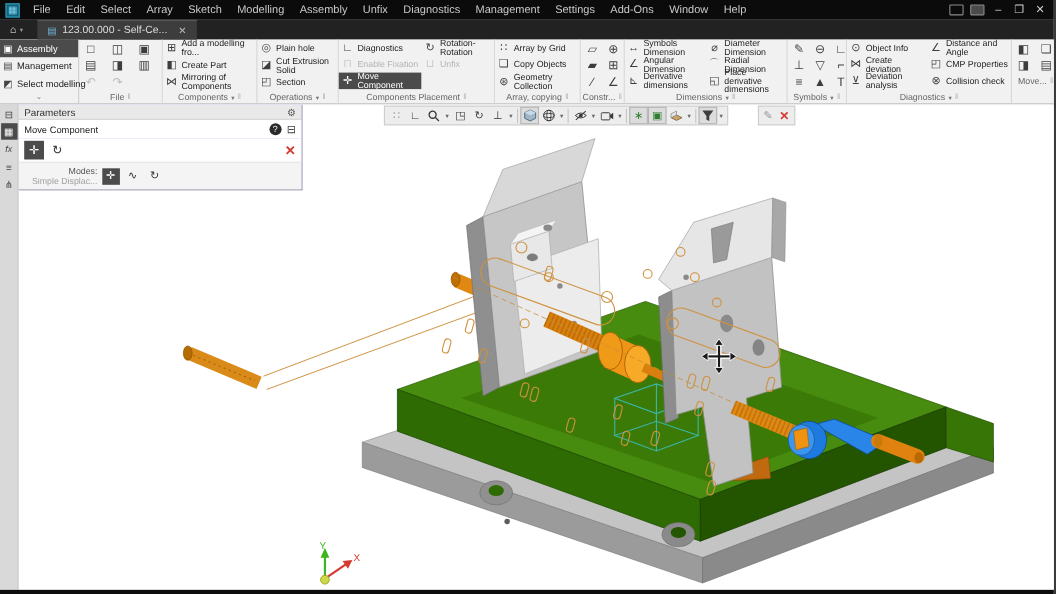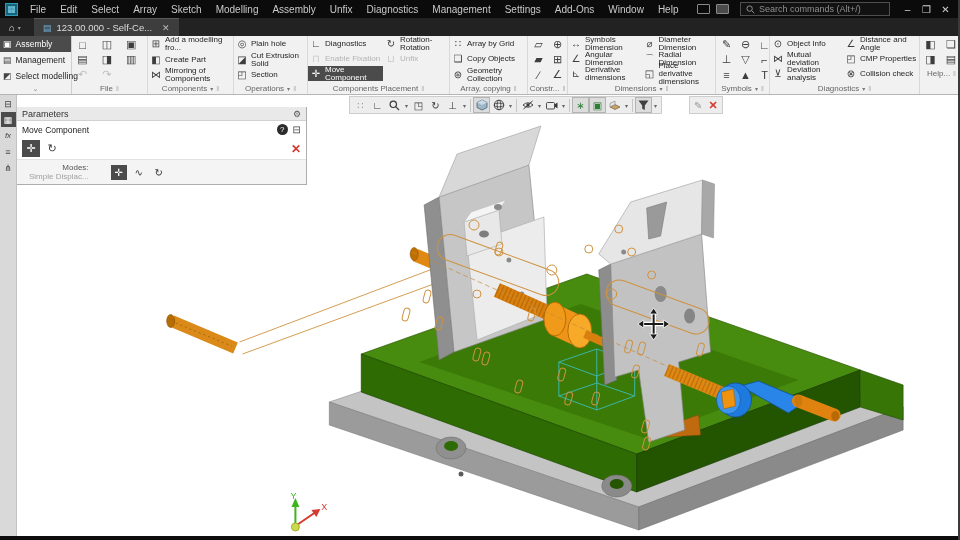--- a/index.html
+++ b/index.html
@@ -44,32 +44,32 @@
 .cols2{display:grid;grid-auto-flow:column;grid-template-rows:repeat(3,15px);flex:1}
 
 .workspace{display:flex;height:441px}
 .lstrip{width:17px;background:#d9d9d9;border-right:1px solid #c2c2c2;display:flex;flex-direction:column;align-items:center;padding-top:1px;gap:1px;flex:none}
 .lsb{width:15px;height:15px;display:flex;align-items:center;justify-content:center;font-size:9px;color:#444}
 .lsb.on{background:#4b4b4b;color:#fff}
 .lsb i{font-style:italic;font-size:8px}
 .vp{flex:1;position:relative;background:#fff;overflow:hidden}
 .scene{position:absolute;left:0;top:0;width:100%;height:100%}
 
-.ppanel{position:absolute;left:0;top:12px;width:290px;background:#c4b5fd;border:1px solid #adadad;border-top:none;border-left:none;z-index:5}
+.ppanel{position:absolute;left:0;top:0;width:258px;background:#c4b5fd;border:1px solid #adadad;border-top:none;border-left:none;z-index:5}
 .ptitle{height:14px;background:#e9e9e9;display:flex;align-items:center;padding:0 5px;font-size:9px;color:#333;border-bottom:1px solid #d2d2d2}
 .pgear{margin-left:auto;color:#555;font-size:9px}
 .pcmd{height:17px;background:#fff;display:flex;align-items:center;padding:0 5px;font-size:8.5px;color:#222;gap:5px}
 .phelp{margin-left:auto;width:11px;height:11px;border-radius:50%;background:#2b2b2b;color:#fff;font-size:8px;display:flex;align-items:center;justify-content:center}
 .ptree{color:#444;font-size:10px}
 .pbtns{height:22px;background:#fff;display:flex;align-items:center;gap:3px;padding:0 5px;border-bottom:1px solid #e2e2e2}
 .tgl{width:18px;height:17px;display:flex;align-items:center;justify-content:center;font-size:11px;color:#333}
 .tgl.on{background:#4b4b4b;color:#fff}
 .pclose{margin-left:auto;color:#d43a2f;font-size:12px;font-weight:bold}
 .pmodes{height:24px;background:#f4f4f4;display:flex;align-items:center;gap:4px;padding:0 5px 0 12px}
-.mlabel{font-size:8px;color:#a0a0a0;text-align:right;line-height:9px;margin-right:18px}
+.mlabel{font-size:8px;color:#a0a0a0;text-align:right;line-height:9px;margin-right:0}
 .mlabel .l1{color:#555;display:block}
 .sml{width:16px;height:15px;display:flex;align-items:center;justify-content:center;font-size:10px;color:#333}
 .sml.on{background:#4b4b4b;color:#fff}
 
 .vtb{position:absolute;left:332px;top:1px;height:18px;background:#ededed;border:1px solid #cdcdcd;display:flex;align-items:center;padding:0 2px;z-index:4}
 .vb{width:17px;height:16px;display:flex;align-items:center;justify-content:center;font-size:10px;color:#3a3a3a;flex:none}
 .vb.press{background:#dcdcdc;border:1px solid #b4b4b4}
 .vb.grn{color:#2e7d32}
 .sepv{width:1px;height:13px;background:#c6c6c6;margin:0 2px;flex:none}
 .crt2{font-size:6px;color:#666;width:7px;text-align:center;flex:none}
@@ -97,27 +97,20 @@
     <span class="mi">Unfix</span>
     <span class="mi">Diagnostics</span>
     <span class="mi">Management</span>
     <span class="mi">Settings</span>
     <span class="mi">Add-Ons</span>
     <span class="mi">Window</span>
     <span class="mi">Help</span>
     <span class="mspacer"></span>
     <span class="winico"></span>
     <span class="winico b"></span>
-    <div class="searchbox">
-      <svg width="9" height="9" viewBox="0 0 9 9">
-          <circle cx="3.6" cy="3.6" r="2.7" fill="none" stroke="#8f8f8f" stroke-width="1"></circle>
-          <line x1="5.8" y1="5.8" x2="8.3" y2="8.3" stroke="#8f8f8f" stroke-width="1"></line>
-        </svg>
-      <span>Search commands (Alt+/)</span>
-    </div>
     <span class="wbtn">–</span>
     <span class="wbtn">❐</span>
     <span class="wbtn">✕</span>
   </div>
 
   <div class="tabbar">
     <div class="homebtn">
       <span>⌂</span>
       <span class="crt">▾</span>
     </div>
@@ -327,21 +320,21 @@
     </div>
 
     <div class="rgroup" style="width:150px">
       <div class="cols2">
         <div class="rb">
             <span class="ic">⊙</span>
             <span>Object Info</span>
           </div>
         <div class="rb">
             <span class="ic">⋈</span>
-            <span>Mutual deviation</span>
+            <span>Create deviation</span>
           </div>
         <div class="rb">
             <span class="ic">⊻</span>
             <span>Deviation analysis</span>
           </div>
         <div class="rb">
             <span class="ic">∠</span>
             <span>Distance and Angle</span>
           </div>
         <div class="rb">
@@ -361,21 +354,21 @@
     </div>
 
     <div class="rgroup" style="width:44px">
       <div class="igrid" style="grid-template-rows:repeat(2,15px)">
         <span class="ib">◧</span>
         <span class="ib">◨</span>
         <span class="ib">❏</span>
         <span class="ib">▤</span>
       </div>
       <div class="glabel">
-          <span>Help...</span>
+          <span>Move...</span>
           <span class="spl">‖</span>
         </div>
     </div>
 
   </div>
 
   <div class="workspace">
 
     <div class="lstrip">
       <span class="lsb">⊟</span>

